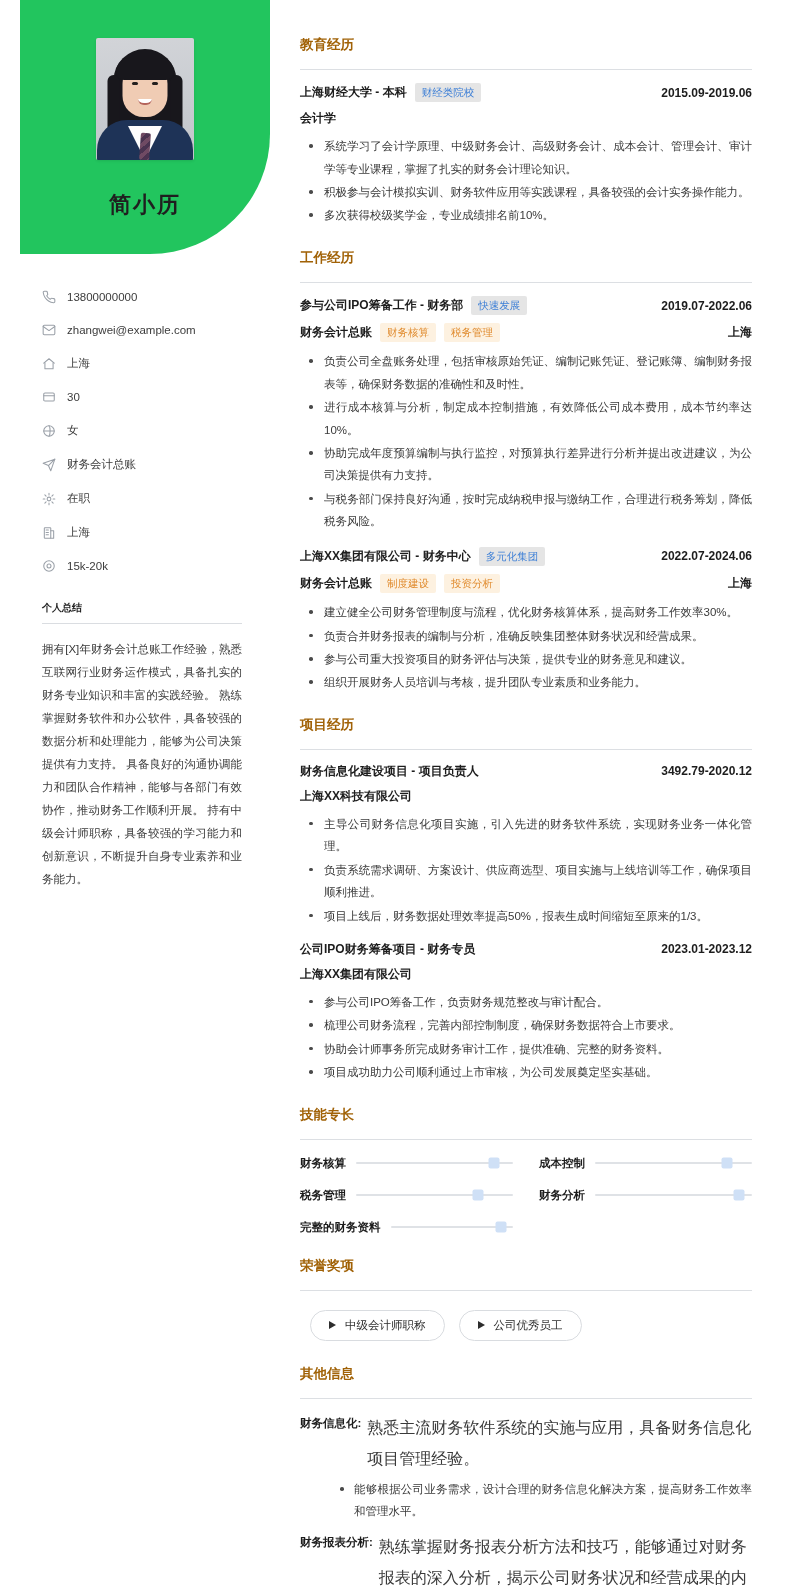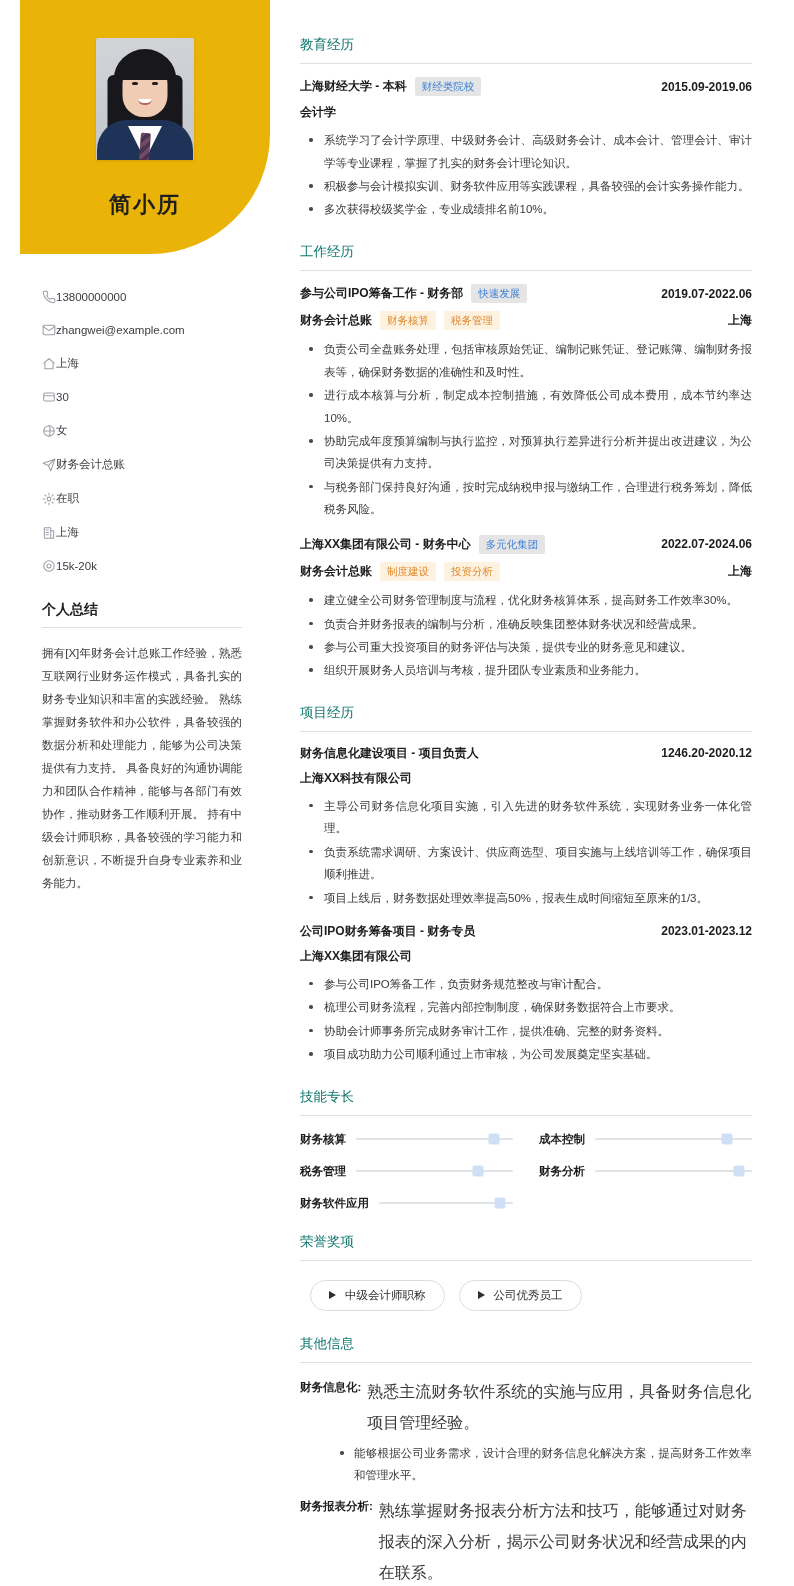--- a/index.html
+++ b/index.html
@@ -20,21 +20,21 @@
 
   
   .left-col {
     width: 290px;
     flex: 0 0 290px;
     position: relative;
   }
   .profile-panel {
     margin-left: 20px;
     width: 250px;
-    background: #eab308;
+    background: #22c55e;
     border-bottom-right-radius: 120px;
     padding: 38px 0 34px 0;
     display: flex;
     flex-direction: column;
     align-items: center;
   }
   .avatar {
     width: 98px;
     height: 122px;
     border-radius: 2px;
@@ -100,50 +100,51 @@
     color: #1f1f1f;
   }
 
   .contact-list {
     margin: 36px 0 0 42px;
     width: 215px;
   }
   .contact-row {
     display: flex;
     align-items: center;
+    gap: 11px;
     margin-bottom: 19px;
     font-size: 11.5px;
     color: #3c3c3c;
   }
   .ic { width: 14px; height: 14px; flex: 0 0 14px; color: #9aa0a8; display:block; }
   .ic svg { width: 14px; height: 14px; display: block; }
 
   .side-section { margin: 28px 0 0 42px; width: 200px; }
   .side-heading {
-    font-size: 14px; font-weight: 700; color: #1f1f1f;
+    font-size: 10px; font-weight: 700; color: #1f1f1f;
     padding-bottom: 8px; border-bottom: 1px solid #dadde1; margin-bottom: 14px;
   }
   .summary-text {
     font-size: 11.5px;
     line-height: 2.0;
     color: #3a3a3a;
     text-align: justify;
   }
 
   
   .right-col {
     flex: 1;
     padding: 36px 42px 30px 10px;
   }
   .sec { margin-bottom: 22px; }
   .sec-title {
     font-size: 13.5px;
-    font-weight: 400;
-    color: #0f766e;
-    padding-bottom: 9px;
+    font-weight: 700;
+    color: #a16207;
+    padding-bottom: 15px;
     border-bottom: 1px solid #dcdfe3;
     margin-bottom: 13px;
   }
   .entry { margin-bottom: 14px; }
   .entry-row {
     display: flex;
     align-items: center;
     justify-content: space-between;
     gap: 10px;
     margin-bottom: 8px;
@@ -410,21 +411,21 @@
         </ul>
       </div>
     </div>
 
     <div class="sec">
       <div class="sec-title">项目经历</div>
 
       <div class="entry">
         <div class="entry-row">
           <span class="entry-title">财务信息化建设项目 - 项目负责人</span>
-          <span class="entry-date">1246.20-2020.12</span>
+          <span class="entry-date">3492.79-2020.12</span>
         </div>
         <div class="entry-sub">上海XX科技有限公司</div>
         <ul class="bullets">
           <li>主导公司财务信息化项目实施，引入先进的财务软件系统，实现财务业务一体化管理。</li>
           <li>负责系统需求调研、方案设计、供应商选型、项目实施与上线培训等工作，确保项目顺利推进。</li>
           <li>项目上线后，财务数据处理效率提高50%，报表生成时间缩短至原来的1/3。</li>
         </ul>
       </div>
 
       <div class="entry">
@@ -463,21 +464,21 @@
               <span class="skill-knob" style="left: 78%;"></span>
             </span>
         </div>
         <div class="skill-item">
           <span class="skill-name">财务分析</span>
           <span class="skill-track">
               <span class="skill-knob" style="left: 92%;"></span>
             </span>
         </div>
         <div class="skill-item">
-          <span class="skill-name">财务软件应用</span>
+          <span class="skill-name">完整的财务资料</span>
           <span class="skill-track">
               <span class="skill-knob" style="left: 90%;"></span>
             </span>
         </div>
       </div>
     </div>
 
     <div class="sec">
       <div class="sec-title">荣誉奖项</div>
       <div class="honor-wrap">

